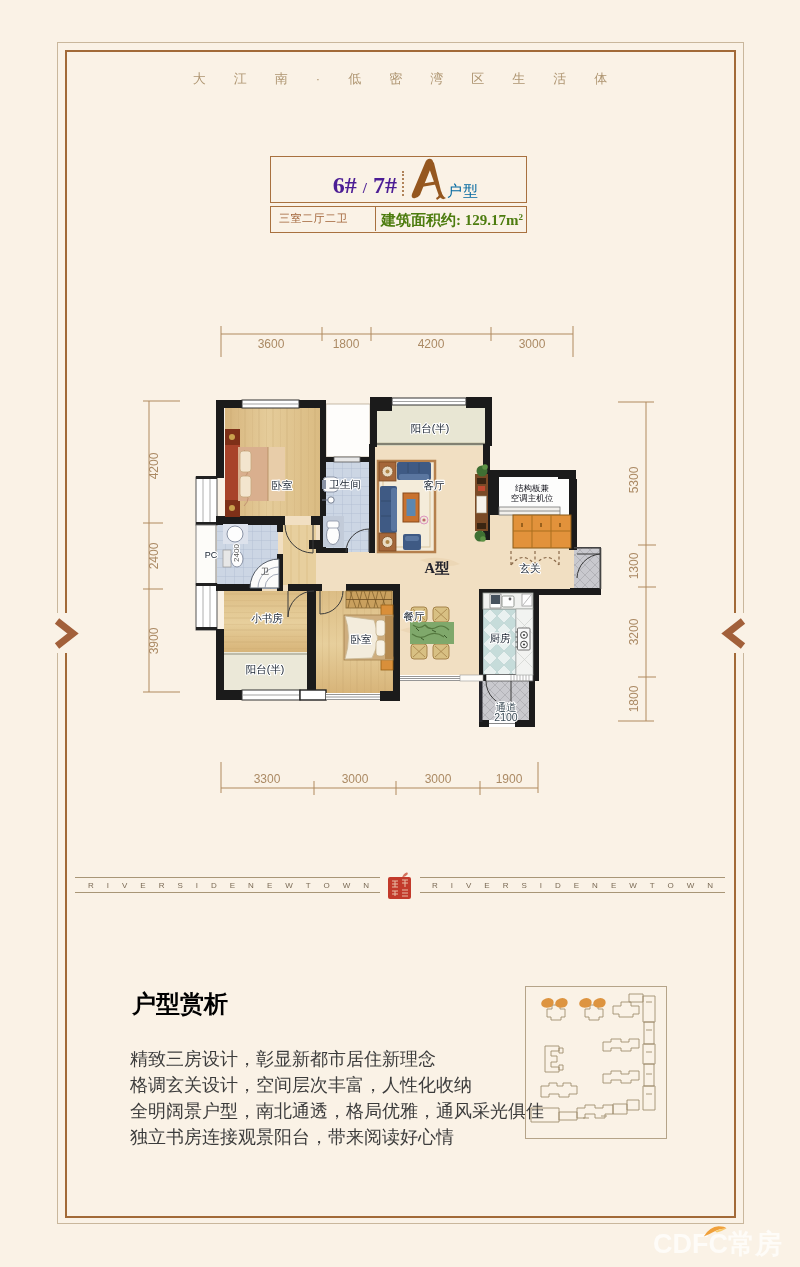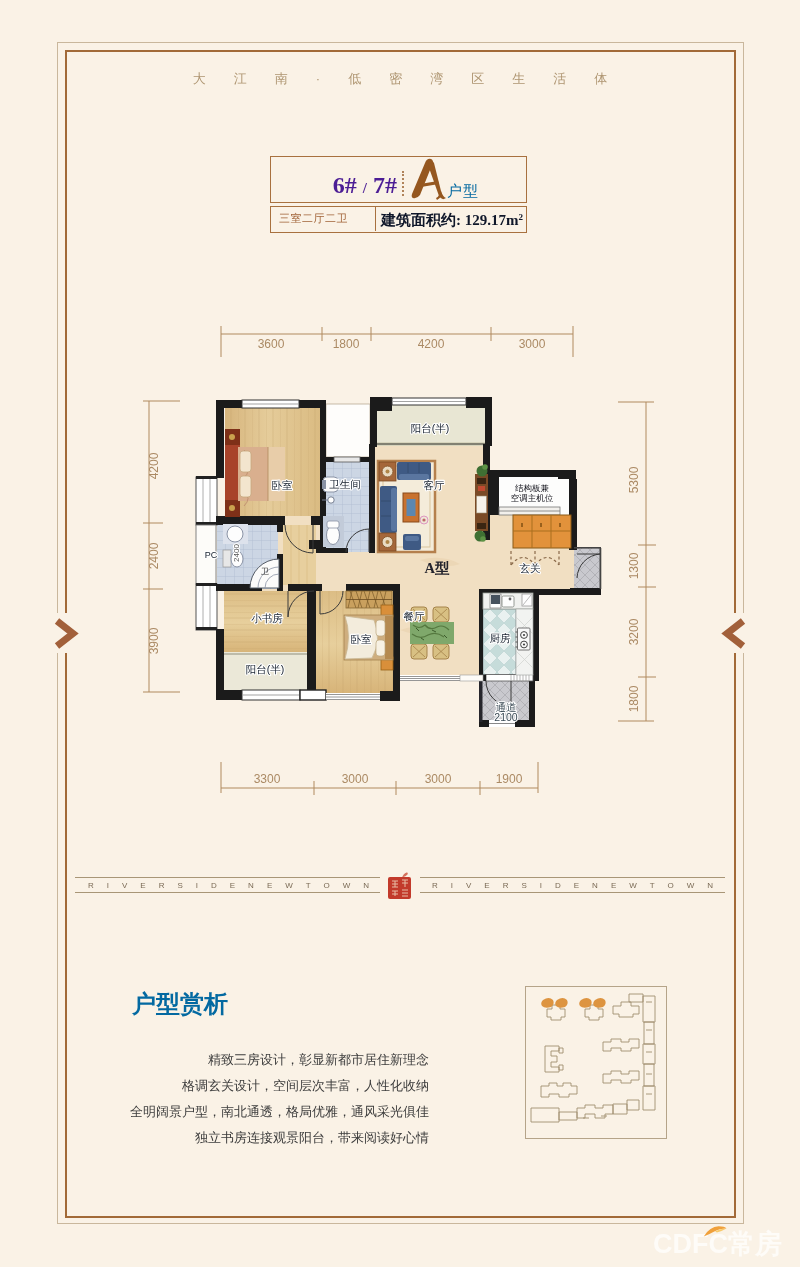--- a/index.html
+++ b/index.html
@@ -43,21 +43,21 @@
   </svg>
 
 <div class="abs" style="left:447px;top:182px;font-size:15px;color:#0369a1;letter-spacing:1px;">户型</div>
 
 <div class="abs" style="left:270px;top:206px;width:255px;height:25px;border:1px solid #a8713f;"></div>
 
 <div class="abs" style="left:375px;top:206px;width:1px;height:25px;background:#a8713f;"></div>
 
 <div class="abs" style="left:279px;top:211px;font-family:'Liberation Serif',serif;font-size:11px;color:#a2653a;letter-spacing:0.5px;">三室二厅二卫</div>
 
-<div class="abs" style="left:381px;top:211px;font-family:'Liberation Serif',serif;font-weight:bold;font-size:15px;color:#0f172a;">建筑面积约: 129.17m<span style="font-size:9px;vertical-align:5px;">2</span></div>
+<div class="abs" style="left:381px;top:211px;font-family:'Liberation Serif',serif;font-weight:bold;font-size:15px;color:#4d7c0f;">建筑面积约: 129.17m<span style="font-size:9px;vertical-align:5px;">2</span></div>
 
 <svg class="abs" style="left:140px;top:325px;" width="540" height="475" viewBox="140 325 540 475">
 <defs>
 <linearGradient id="wood1" x1="0" y1="0" x2="1" y2="0">
 <stop offset="0" stop-color="#d6b47c"></stop>
         <stop offset="0.45" stop-color="#e5cc9a"></stop>
         <stop offset="1" stop-color="#dabb82"></stop>
 </linearGradient>
 <linearGradient id="wood2" x1="0" y1="0" x2="0" y2="1">
 <stop offset="0" stop-color="#dcbd85"></stop>
@@ -538,23 +538,23 @@
 <path d="M16 8.5 Q17.5 4.5 20.5 3.5 Q22.5 3 21.5 5.5 Q20 7.5 16 8.5 Z" fill="#d4715c"></path>
 <rect x="2" y="8" width="23" height="22" rx="2" fill="#c23a2b"></rect>
 <g stroke="#e9c3ab" stroke-width="1" opacity=".95">
 <path d="M6 12 h6 M6 15 h6 M9 12 v6 M6 18 h6"></path>
 <path d="M16 11 h6 M16 14 h6 M19 11 v7"></path>
 <path d="M6 22 h6 M6 25 h6 M9 22 v5"></path>
 <path d="M16 21 h6 M16 24 h6 M16 27 h6"></path>
 </g>
 </svg>
 
-<div class="abs" style="left:132px;top:988px;font-family:'Liberation Serif',serif;font-weight:bold;font-size:24px;color:#0369a1;letter-spacing:0px;">户型赏析</div>
-
-<div class="abs" style="left:130px;top:1047px;font-family:Liberation Serif, serif;font-size:13px;color:#3c3c3c;line-height:26px;text-align:right;">
+<div class="abs" style="left:132px;top:988px;font-family:'Liberation Serif',serif;font-weight:bold;font-size:24px;color:#000000;letter-spacing:0px;">户型赏析</div>
+
+<div class="abs" style="left:130px;top:1047px;font-family:Liberation Mono, monospace;font-size:18px;color:#3c3c3c;line-height:26px;">
 精致三房设计，彰显新都市居住新理念<br>
 格调玄关设计，空间层次丰富，人性化收纳<br>
 全明阔景户型，南北通透，格局优雅，通风采光俱佳<br>
 独立书房连接观景阳台，带来阅读好心情
 </div>
 
 <svg class="abs" style="left:525px;top:986px;" width="142" height="153" viewBox="0 0 142 153">
 <rect x="0.5" y="0.5" width="141" height="152" fill="none" stroke="#b5a489"></rect>
 <g stroke="#a08e6f" stroke-width="0.9" fill="none">
 

